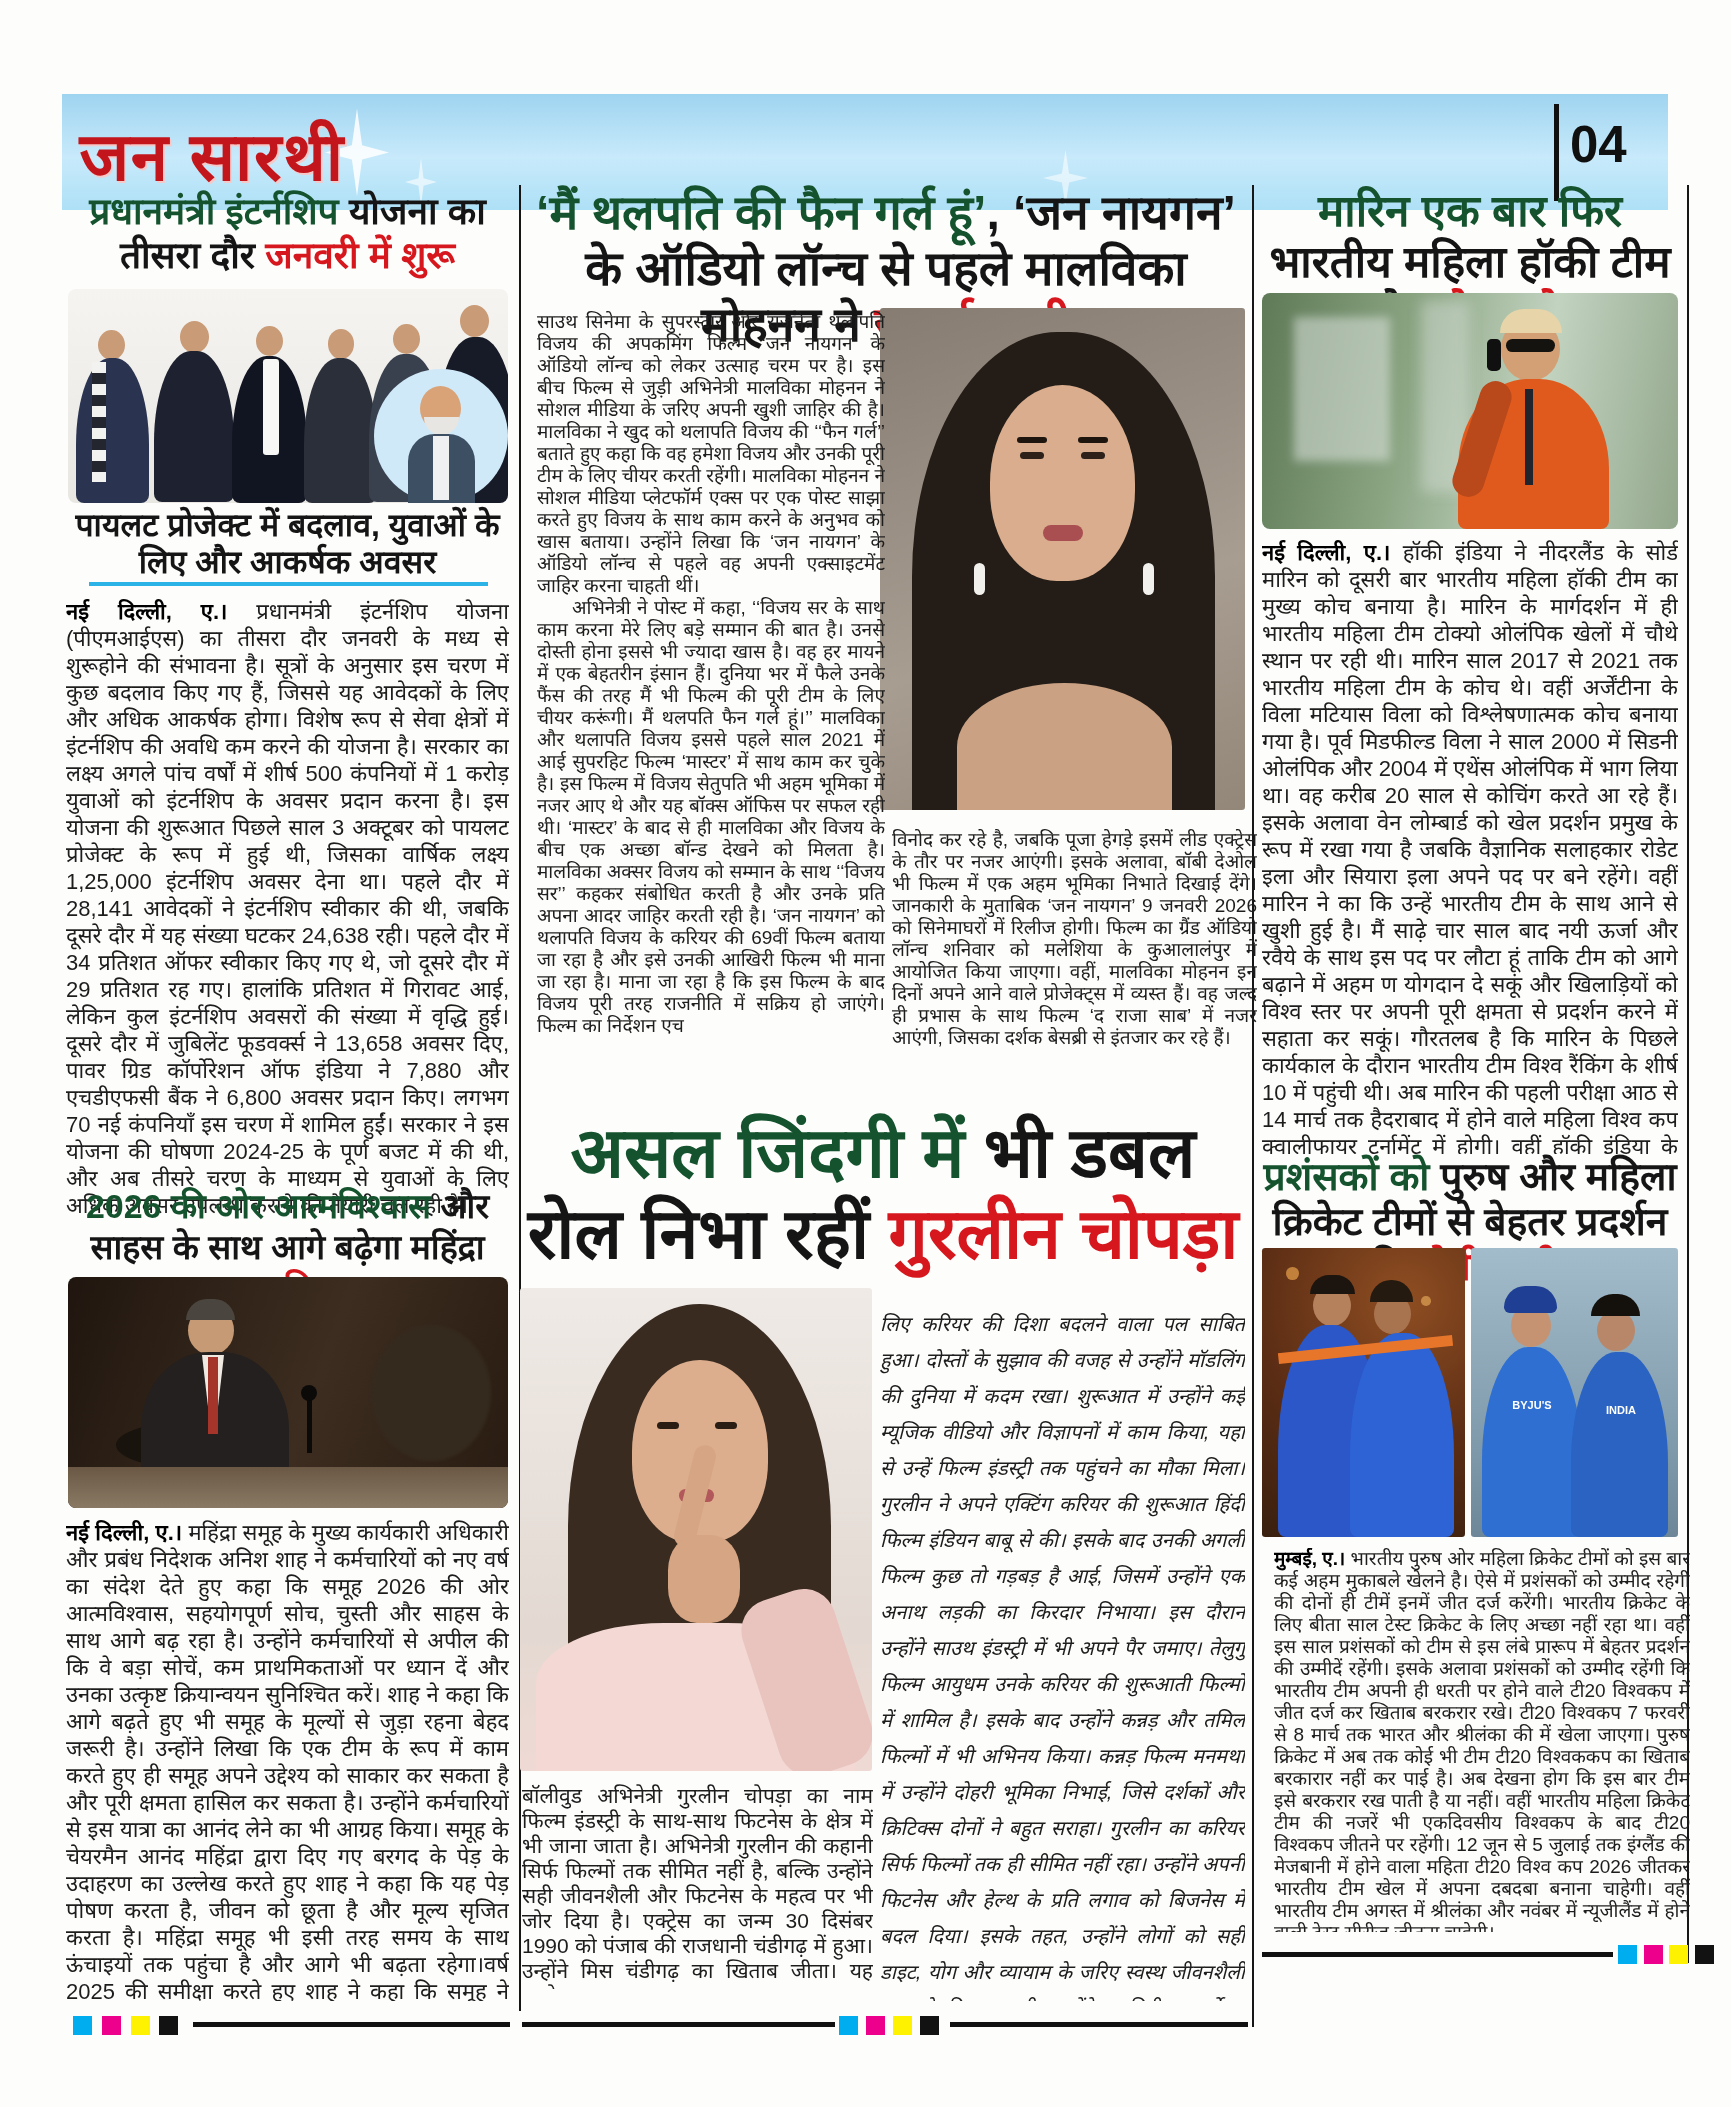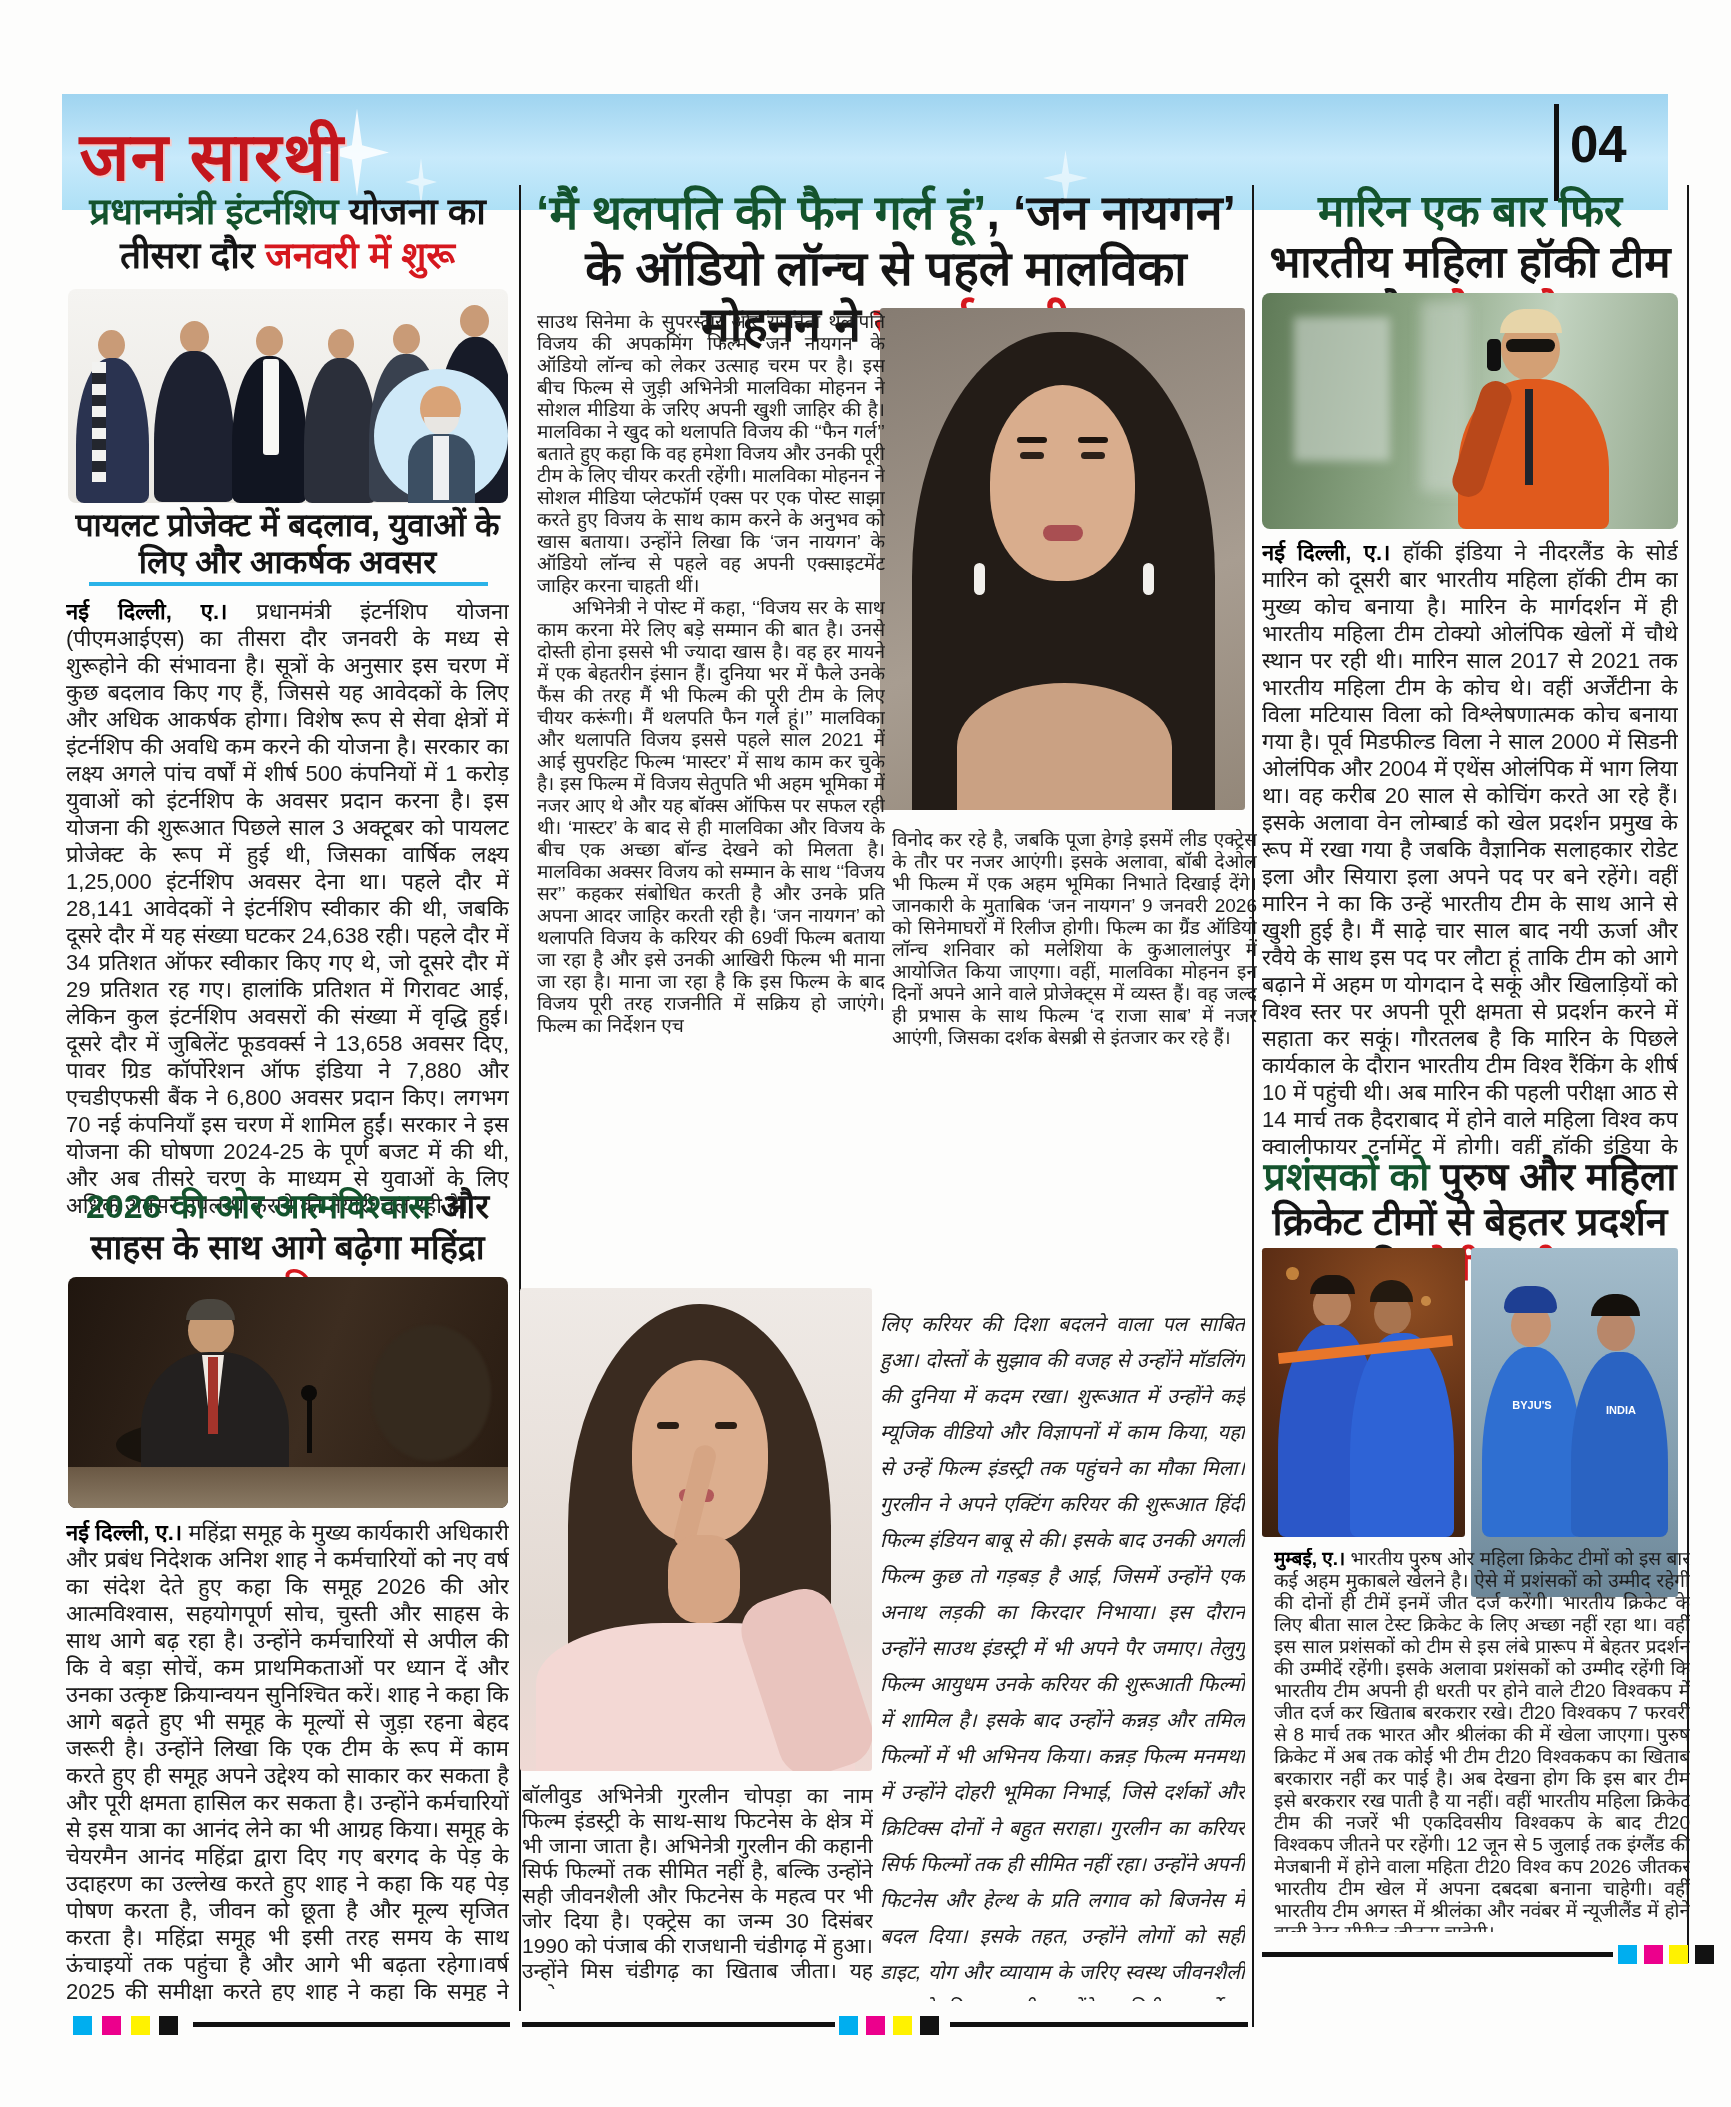--- a/index.html
+++ b/index.html
@@ -139,20 +139,23 @@
 
   <div class="bodytxt body-md" style="left:525px;top:311px;width:348px;height:797px;">
     <p class="np">साउथ सिनेमा के सुपरस्टार और राजनेता थलापति विजय की अपकमिंग फिल्म ‘जन नायगन’ के ऑडियो लॉन्च को लेकर उत्साह चरम पर है। इस बीच फिल्म से जुड़ी अभिनेत्री मालविका मोहनन ने सोशल मीडिया के जरिए अपनी खुशी जाहिर की है। मालविका ने खुद को थलापति विजय की ‘‘फैन गर्ल’’ बताते हुए कहा कि वह हमेशा विजय और उनकी पूरी टीम के लिए चीयर करती रहेंगी। मालविका मोहनन ने सोशल मीडिया प्लेटफॉर्म एक्स पर एक पोस्ट साझा करते हुए विजय के साथ काम करने के अनुभव को खास बताया। उन्होंने लिखा कि ‘जन नायगन’ के ऑडियो लॉन्च से पहले वह अपनी एक्साइटमेंट जाहिर करना चाहती थीं।</p>
     <p class="np indent">अभिनेत्री ने पोस्ट में कहा, ‘‘विजय सर के साथ काम करना मेरे लिए बड़े सम्मान की बात है। उनसे दोस्ती होना इससे भी ज्यादा खास है। वह हर मायने में एक बेहतरीन इंसान हैं। दुनिया भर में फैले उनके फैंस की तरह मैं भी फिल्म की पूरी टीम के लिए चीयर करूंगी। मैं थलपति फैन गर्ल हूं।’’ मालविका और थलापति विजय इससे पहले साल 2021 में आई सुपरहिट फिल्म ‘मास्टर’ में साथ काम कर चुके है। इस फिल्म में विजय सेतुपति भी अहम भूमिका में नजर आए थे और यह बॉक्स ऑफिस पर सफल रही थी। ‘मास्टर’ के बाद से ही मालविका और विजय के बीच एक अच्छा बॉन्ड देखने को मिलता है। मालविका अक्सर विजय को सम्मान के साथ ‘‘विजय सर’’ कहकर संबोधित करती है और उनके प्रति अपना आदर जाहिर करती रही है। ‘जन नायगन’ को थलापति विजय के करियर की 69वीं फिल्म बताया जा रहा है और इसे उनकी आखिरी फिल्म भी माना जा रहा है। माना जा रहा है कि इस फिल्म के बाद विजय पूरी तरह राजनीति में सक्रिय हो जाएंगे। फिल्म का निर्देशन एच</p>
   </div>
 
   <div class="bodytxt body-md" style="left:880px;top:829px;width:365px;height:313px;">
     <p class="np">विनोद कर रहे है, जबकि पूजा हेगड़े इसमें लीड एक्ट्रेस के तौर पर नजर आएंगी। इसके अलावा, बॉबी देओल भी फिल्म में एक अहम भूमिका निभाते दिखाई देंगे। जानकारी के मुताबिक ‘जन नायगन’ 9 जनवरी 2026 को सिनेमाघरों में रिलीज होगी। फिल्म का ग्रैंड ऑडियो लॉन्च शनिवार को मलेशिया के कुआलालंपुर में आयोजित किया जाएगा। वहीं, मालविका मोहनन इन दिनों अपने आने वाले प्रोजेक्ट्स में व्यस्त हैं। वह जल्द ही प्रभास के साथ फिल्म ‘द राजा साब’ में नजर आएंगी, जिसका दर्शक बेसब्री से इंतजार कर रहे हैं।</p>
   </div>
 
+  <div class="hl" style="left:518px;top:1113px;width:730px;font-size:70px;line-height:81px;">
+    <span class="b">असल जिंदगी में</span><span class="k"> भी डबल रोल निभा रहीं </span><span class="r">गुरलीन चोपड़ा</span>
+  </div>
 
   <div class="photo" style="left:520px;top:1288px;width:352px;height:483px;background:linear-gradient(180deg,#efeae6,#e3d9d2 70%,#efd9d4);border-radius:3.2px;">
     <div class="abs" style="left:48px;top:16px;width:263px;height:446px;border-radius:50% 50% 0 0;background:#3a2b20;"></div>
     <div class="abs" style="left:112px;top:72px;width:136px;height:183px;border-radius:50% 50% 44% 44%;background:#dcae8e;"></div>
     <div class="abs" style="left:137px;top:134px;width:22px;height:7.2px;border-radius:4px;background:#2a1d14;"></div>
     <div class="abs" style="left:195px;top:134px;width:22px;height:7.2px;border-radius:4px;background:#2a1d14;"></div>
     <div class="abs" style="left:159px;top:201px;width:35px;height:12.8px;border-radius:6.4px;background:#b2585a;"></div>
     <div class="abs" style="left:164px;top:156px;width:22px;height:104px;border-radius:11px;background:#d6a584;transform:rotate(14deg);"></div>
     <div class="abs" style="left:148px;top:247px;width:72px;height:88px;border-radius:40%;background:#d6a584;"></div>
     <div class="abs" style="left:16px;top:335px;width:319px;height:151px;border-radius:40% 40% 0 0;background:#f3d8d4;"></div>
@@ -196,21 +199,21 @@
     <div class="abs" style="left:159px;top:48px;width:9.6px;height:9.6px;border-radius:50%;background:#f0b35f;opacity:.6;"></div>
     <div class="head" style="left:51px;top:37px;width:38px;height:41px;background:#b5805c;"></div>
     <div class="abs" style="left:48px;top:27px;width:45px;height:19px;border-radius:21px 21px 0 0;background:#1c140e;"></div>
     <div class="head" style="left:112px;top:46px;width:37px;height:40px;background:#a8744f;"></div>
     <div class="abs" style="left:108px;top:32px;width:43px;height:22px;border-radius:21px 21px 0 0;background:#241a10;"></div>
     <div class="torso" style="left:16px;top:77px;width:104px;height:212px;background:#2b57c8;"></div>
     <div class="torso" style="left:88px;top:85px;width:104px;height:204px;background:#2e63d6;"></div>
     <div class="abs" style="left:16px;top:96px;width:175px;height:11px;background:#e8762a;transform:rotate(-6deg);"></div>
   </div>
 
-  <div class="photo" style="left:1471px;top:1248px;width:207px;height:349px;background:linear-gradient(180deg,#a3bccb,#7e99aa 70%,#6d8798);border-radius:3.2px;">
+  <div class="photo" style="left:1471px;top:1248px;width:207px;height:289px;background:linear-gradient(180deg,#a3bccb,#7e99aa 70%,#6d8798);border-radius:3.2px;">
     <div class="head" style="left:40px;top:56px;width:40px;height:43px;background:#c69372;"></div>
     <div class="abs" style="left:33px;top:38px;width:53px;height:27px;border-radius:24px 24px 6.4px 6.4px;background:#1e3f93;"></div>
     <div class="head" style="left:126px;top:62px;width:38px;height:41px;background:#b8876a;"></div>
     <div class="abs" style="left:120px;top:46px;width:49px;height:22px;border-radius:22px 22px 0 0;background:#14100c;"></div>
     <div class="torso" style="left:11px;top:99px;width:100px;height:190px;background:#2f6fd1;"></div>
     <div class="torso" style="left:100px;top:104px;width:97px;height:185px;background:#2a63c2;"></div>
     <div class="jersey" style="left:21px;top:151px;width:80px;font-size:11px;">BYJU'S</div>
     <div class="jersey" style="left:110px;top:156px;width:80px;font-size:11px;">INDIA</div>
   </div>
 

